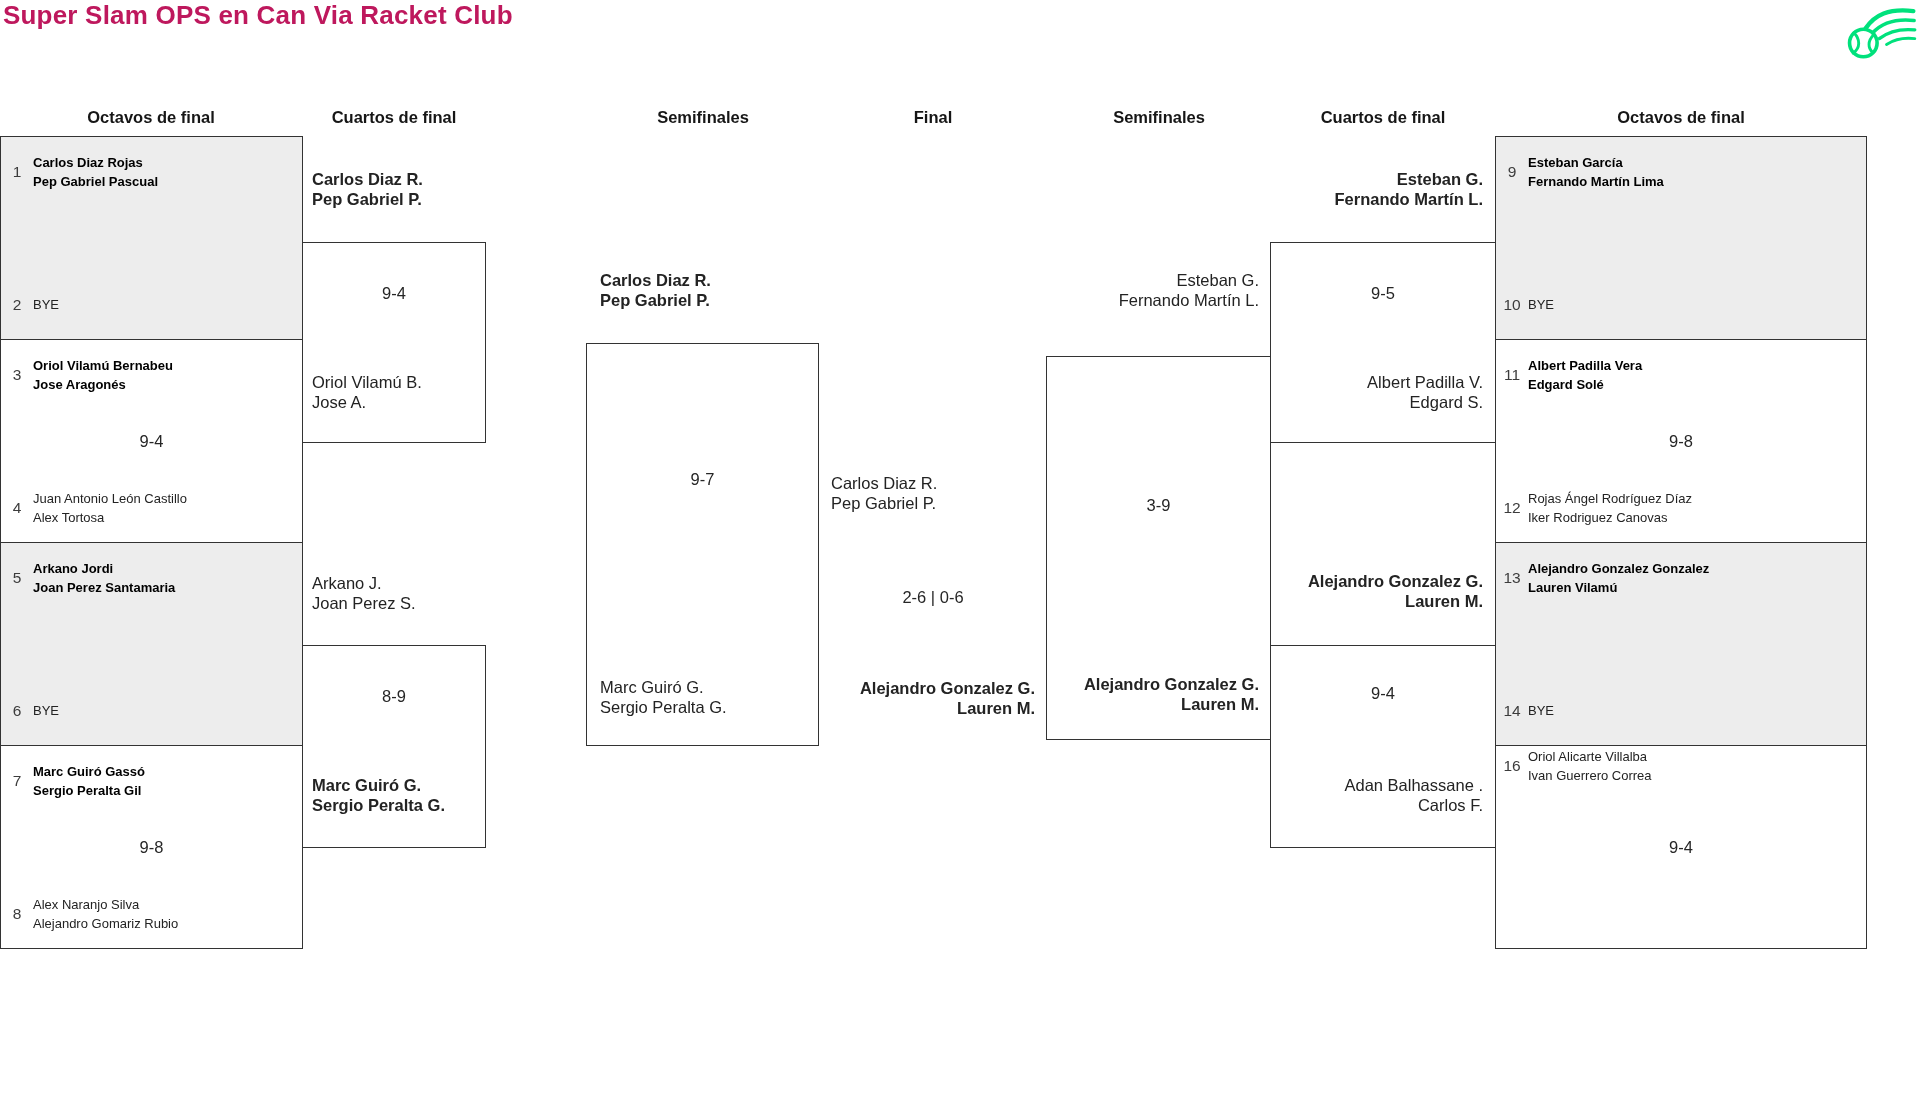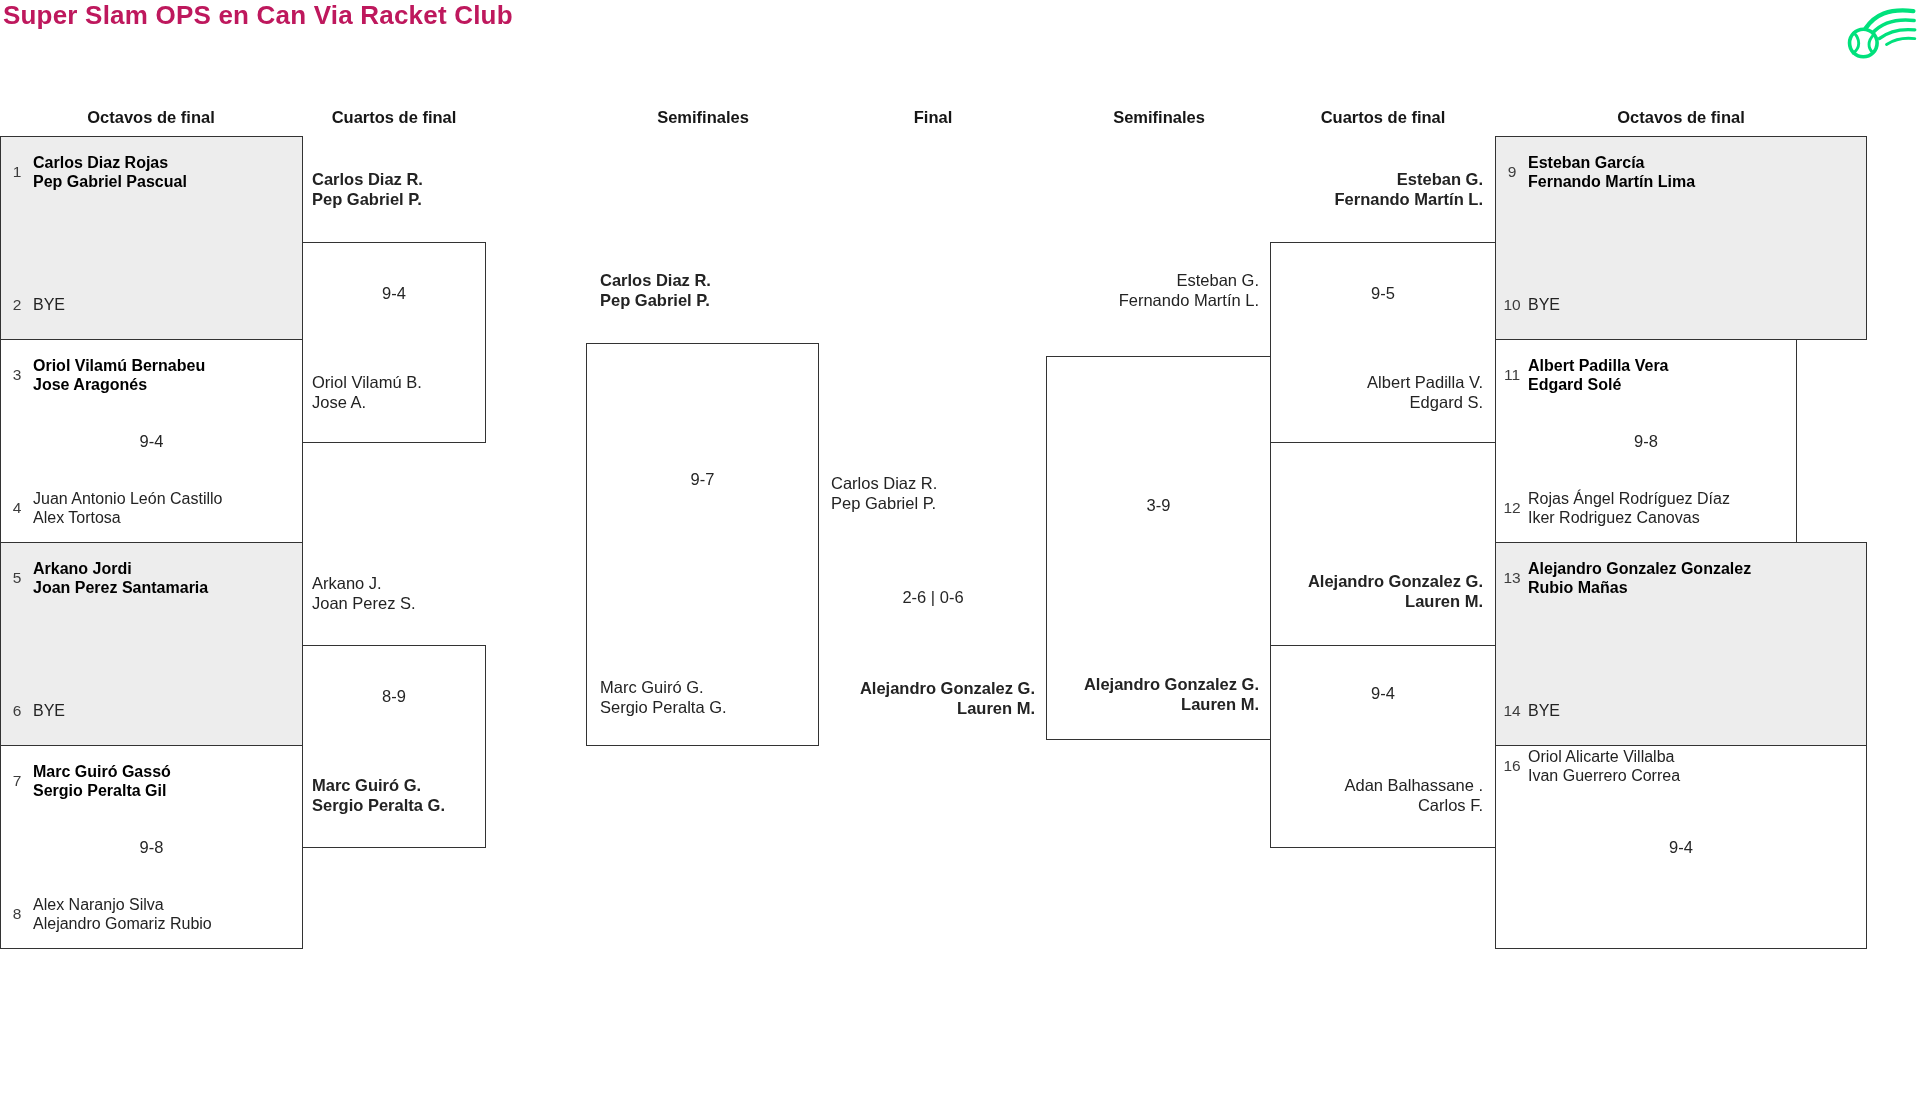--- a/index.html
+++ b/index.html
@@ -13,21 +13,21 @@
   .round-header { position:absolute; top:108px; transform:translateX(-50%); font-size:16.5px; font-weight:600; color:#161616; white-space:nowrap; }
 
   .box { position:absolute; border:1px solid #333333; background:transparent; }
   .r16 { display:flex; flex-direction:column; justify-content:space-between; }
   .gray { background:#ededed; }
 
   .r16-row { display:flex; align-items:center; min-height:40px; }
   .r16-row.toprow { margin-top:15px; }
   .r16-row.botrow { margin-bottom:14px; }
   .seed { flex:none; width:32px; text-align:center; font-size:15.5px; color:#3c3c3c; }
-  .names { font-size:16px; line-height:19.5px; color:#232323; }
+  .names { font-size:13px; line-height:19.5px; color:#232323; }
   .names .nl { display:block; white-space:nowrap; }
   .win { font-weight:700; color:#000000; }
 
   .score-mid { position:absolute; left:0; right:0; top:50%; transform:translateY(-50%); text-align:center; font-size:16.5px; color:#262626; }
   .score-abs { position:absolute; left:0; right:0; text-align:center; font-size:16.5px; color:#262626; }
 
   .pl { position:absolute; font-size:16.5px; line-height:20px; color:#232323; white-space:nowrap; }
   .pl .nl { display:block; }
   .pl.alignr { text-align:right; }
 
@@ -137,21 +137,21 @@
         </span>
     </div>
     <div class="r16-row botrow">
       <span class="seed">10</span>
       <span class="names">
           <span class="nl">BYE</span>
         </span>
     </div>
   </div>
 
-  <div class="box r16" style="left:1495px;top:339px;width:302px;height:204px">
+  <div class="box r16" style="left:1495px;top:339px;width:372px;height:204px">
     <div class="r16-row toprow">
       <span class="seed">11</span>
       <span class="names win">
           <span class="nl">Albert Padilla Vera</span>
           <span class="nl">Edgard Solé</span>
         </span>
     </div>
     <div class="score-mid">9-8</div>
     <div class="r16-row botrow">
       <span class="seed">12</span>
@@ -160,21 +160,21 @@
           <span class="nl">Iker Rodriguez Canovas</span>
         </span>
     </div>
   </div>
 
   <div class="box r16 gray" style="left:1495px;top:542px;width:372px;height:204px">
     <div class="r16-row toprow">
       <span class="seed">13</span>
       <span class="names win">
           <span class="nl">Alejandro Gonzalez Gonzalez</span>
-          <span class="nl">Rubio Mañas</span>
+          <span class="nl">Lauren Vilamú</span>
         </span>
     </div>
     <div class="r16-row botrow">
       <span class="seed">14</span>
       <span class="names">
           <span class="nl">BYE</span>
         </span>
     </div>
   </div>
 

